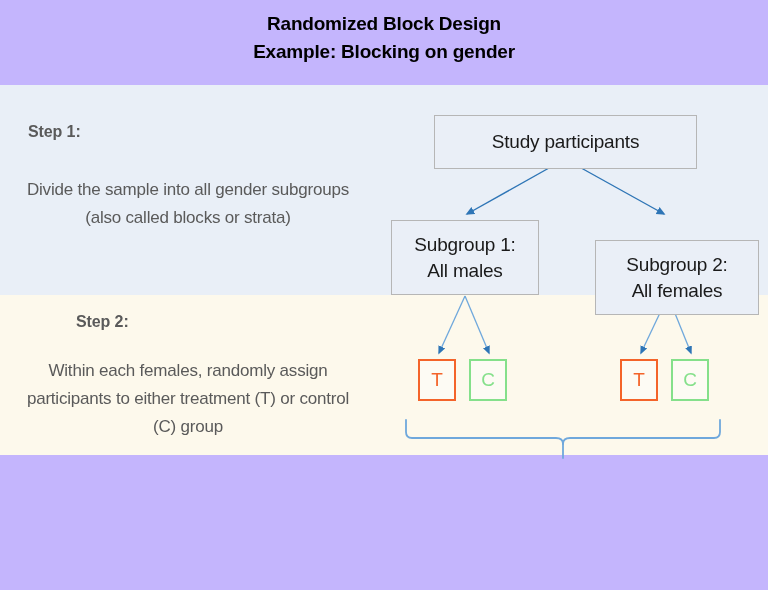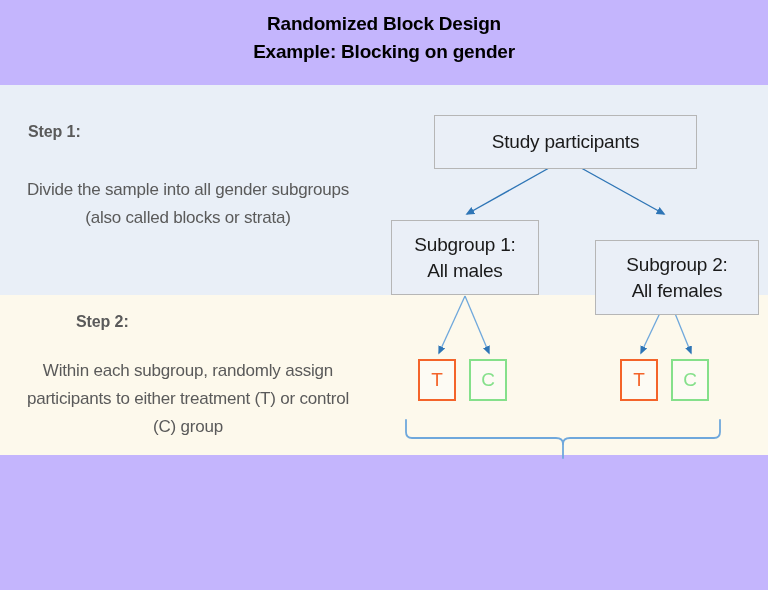--- a/index.html
+++ b/index.html
@@ -166,21 +166,21 @@
     <div>Example: Blocking on gender</div>
   </div>
 
   <div class="band band-step1"></div>
   <div class="band band-step2"></div>
 
   <div class="step-label step1-label">Step 1:</div>
   <div class="step-body step1-body">Divide the sample into all gender subgroups (also called blocks or strata)</div>
 
   <div class="step-label step2-label">Step 2:</div>
-  <div class="step-body step2-body">Within each subgroup, randomly assign participants to either treatment (T) or control (C) group</div>
+  <div class="step-body step2-body">Within each females, randomly assign participants to either treatment (T) or control (C) group</div>
 
   <svg id="connectors" viewBox="0 0 768 590">
     <defs>
       <marker id="arrowhead" markerWidth="7" markerHeight="7" refX="5.2" refY="3.2" orient="auto" markerUnits="strokeWidth">
         <path d="M0,0.4 L6.4,3.2 L0,6.0 Z" fill="#2e75b6"></path>
       </marker>
     </defs>
 
     <line x1="565" y1="159" x2="467" y2="214" stroke="#2e75b6" stroke-width="1.4" marker-end="url(#arrowhead)"></line>
 

